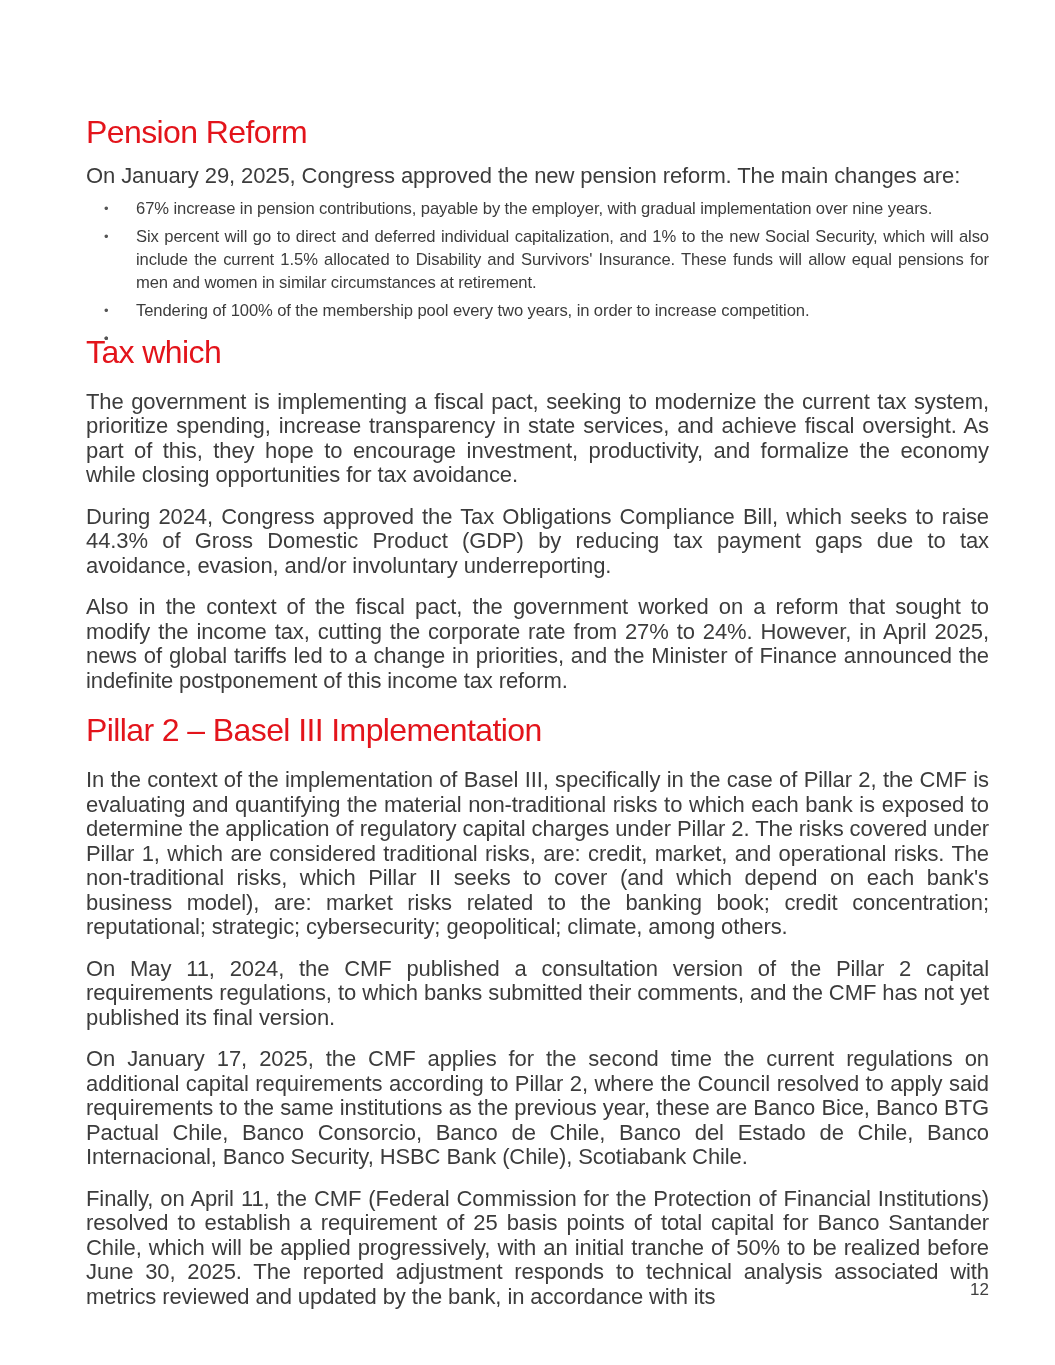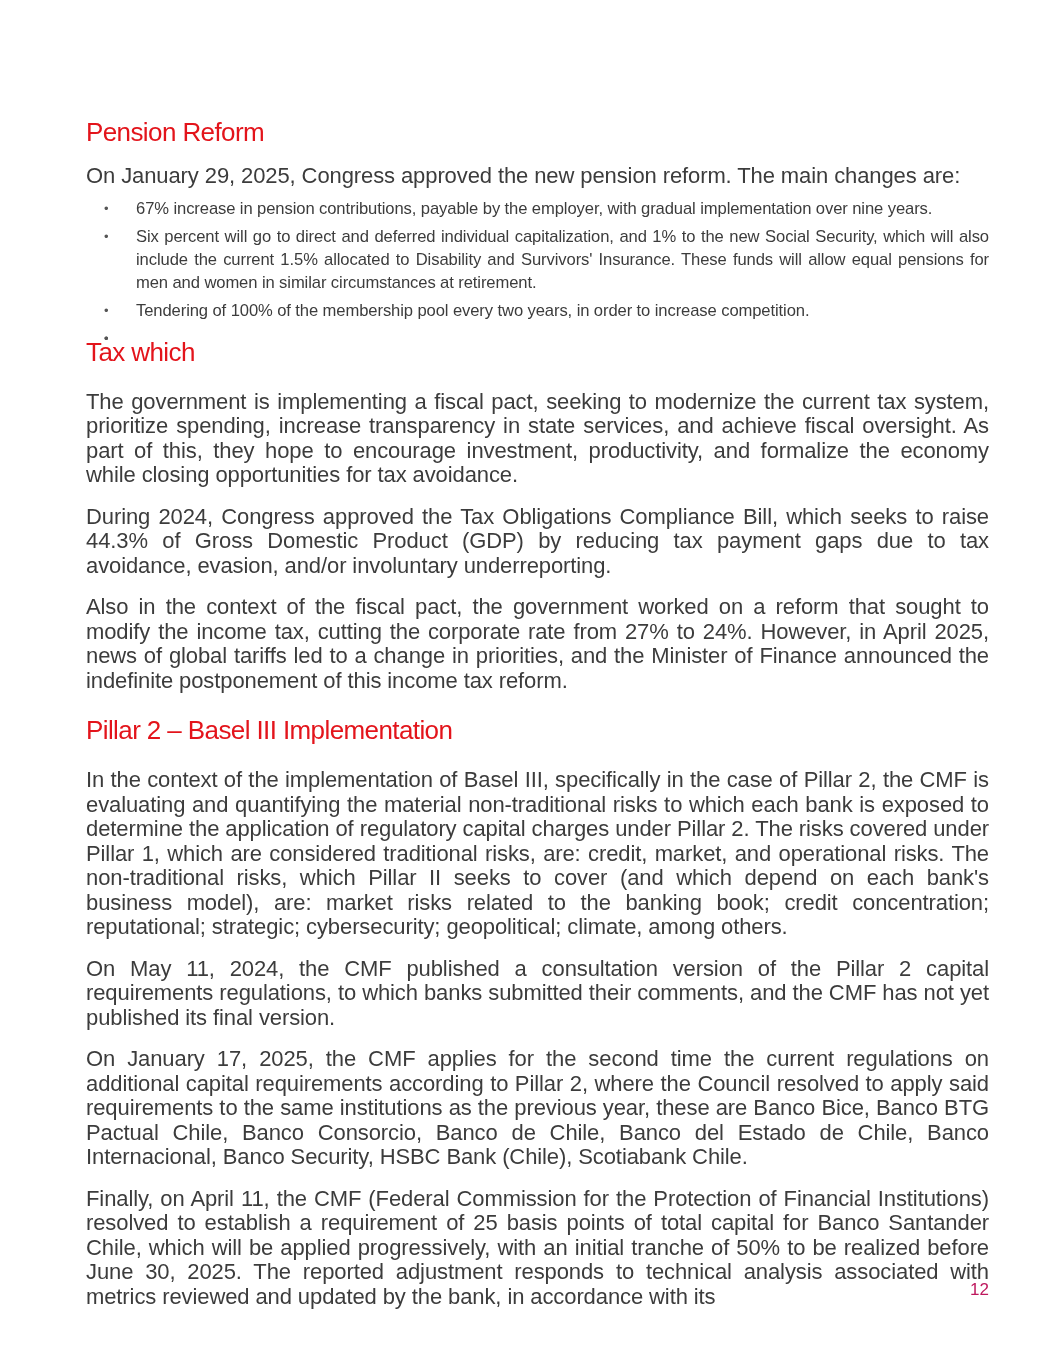--- a/index.html
+++ b/index.html
@@ -17,21 +17,21 @@
     .page {
       position: absolute;
       left: 86px;
       top: 112px;
       width: 903px;
     }
     h2 {
       font-family: "Liberation Sans", "DejaVu Sans", sans-serif;
       font-weight: normal;
       color: #e3141b;
-      font-size: 26px;
+      font-size: 32px;
       letter-spacing: -0.6px;
       margin: 0 0 14px 0;
       line-height: 40px;
     }
     p {
       font-size: 22px;
       line-height: 24.5px;
       margin: 0 0 17px 0;
       text-align: justify;
       letter-spacing: -0.1px;
@@ -63,21 +63,21 @@
     }
     .sec-pension h2 { margin-bottom: 12px; }
     .sec-tax { margin-top: 0; }
     .sec-tax h2 { margin-bottom: 18px; }
     .sec-pillar h2 { margin-top: 6px; margin-bottom: 18px; }
     .page-number {
       position: absolute;
       right: 66px;
       top: 1280px;
       font-size: 17px;
-      color: #be185d;
+      color: #404040;
     }
   </style>
 </head>
 <body>
 
 <div class="page">
 
   <section class="sec-pension">
     <h2>Pension Reform</h2>
     <p class="intro">On January 29, 2025, Congress approved the new pension reform. The main changes are:</p>

